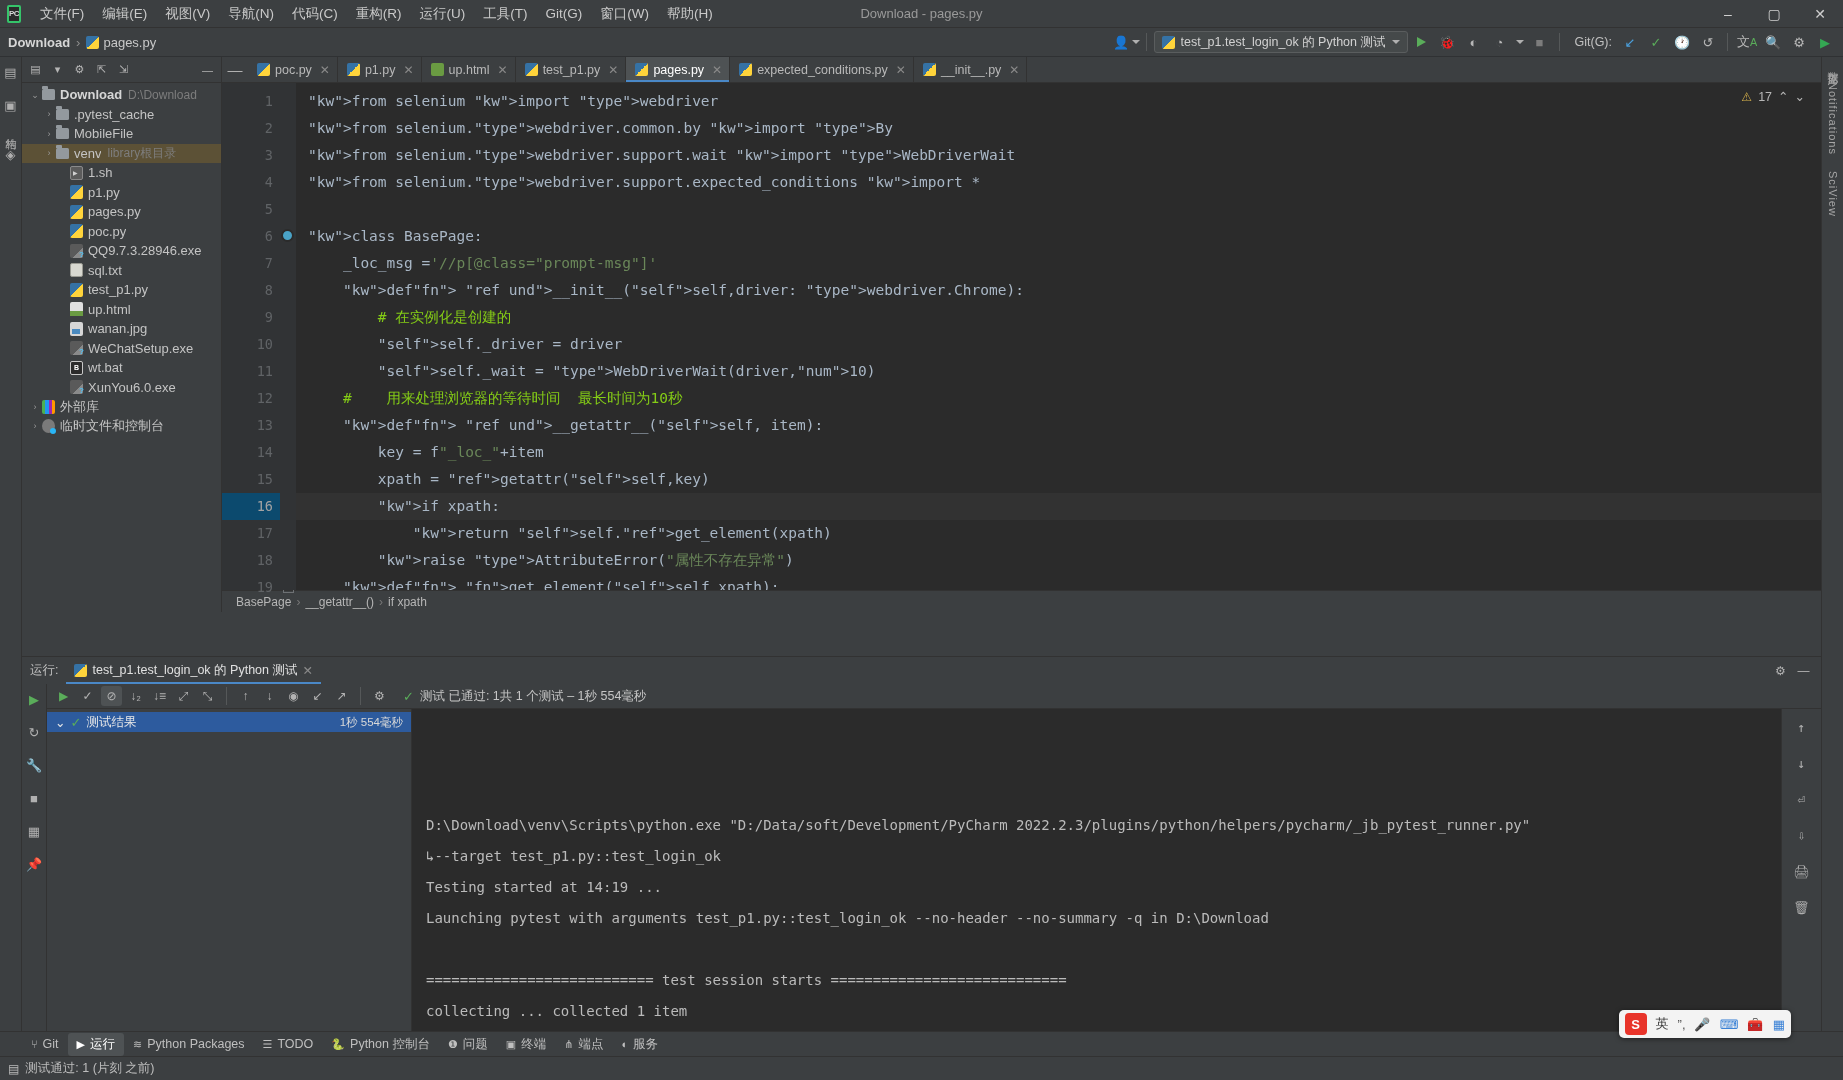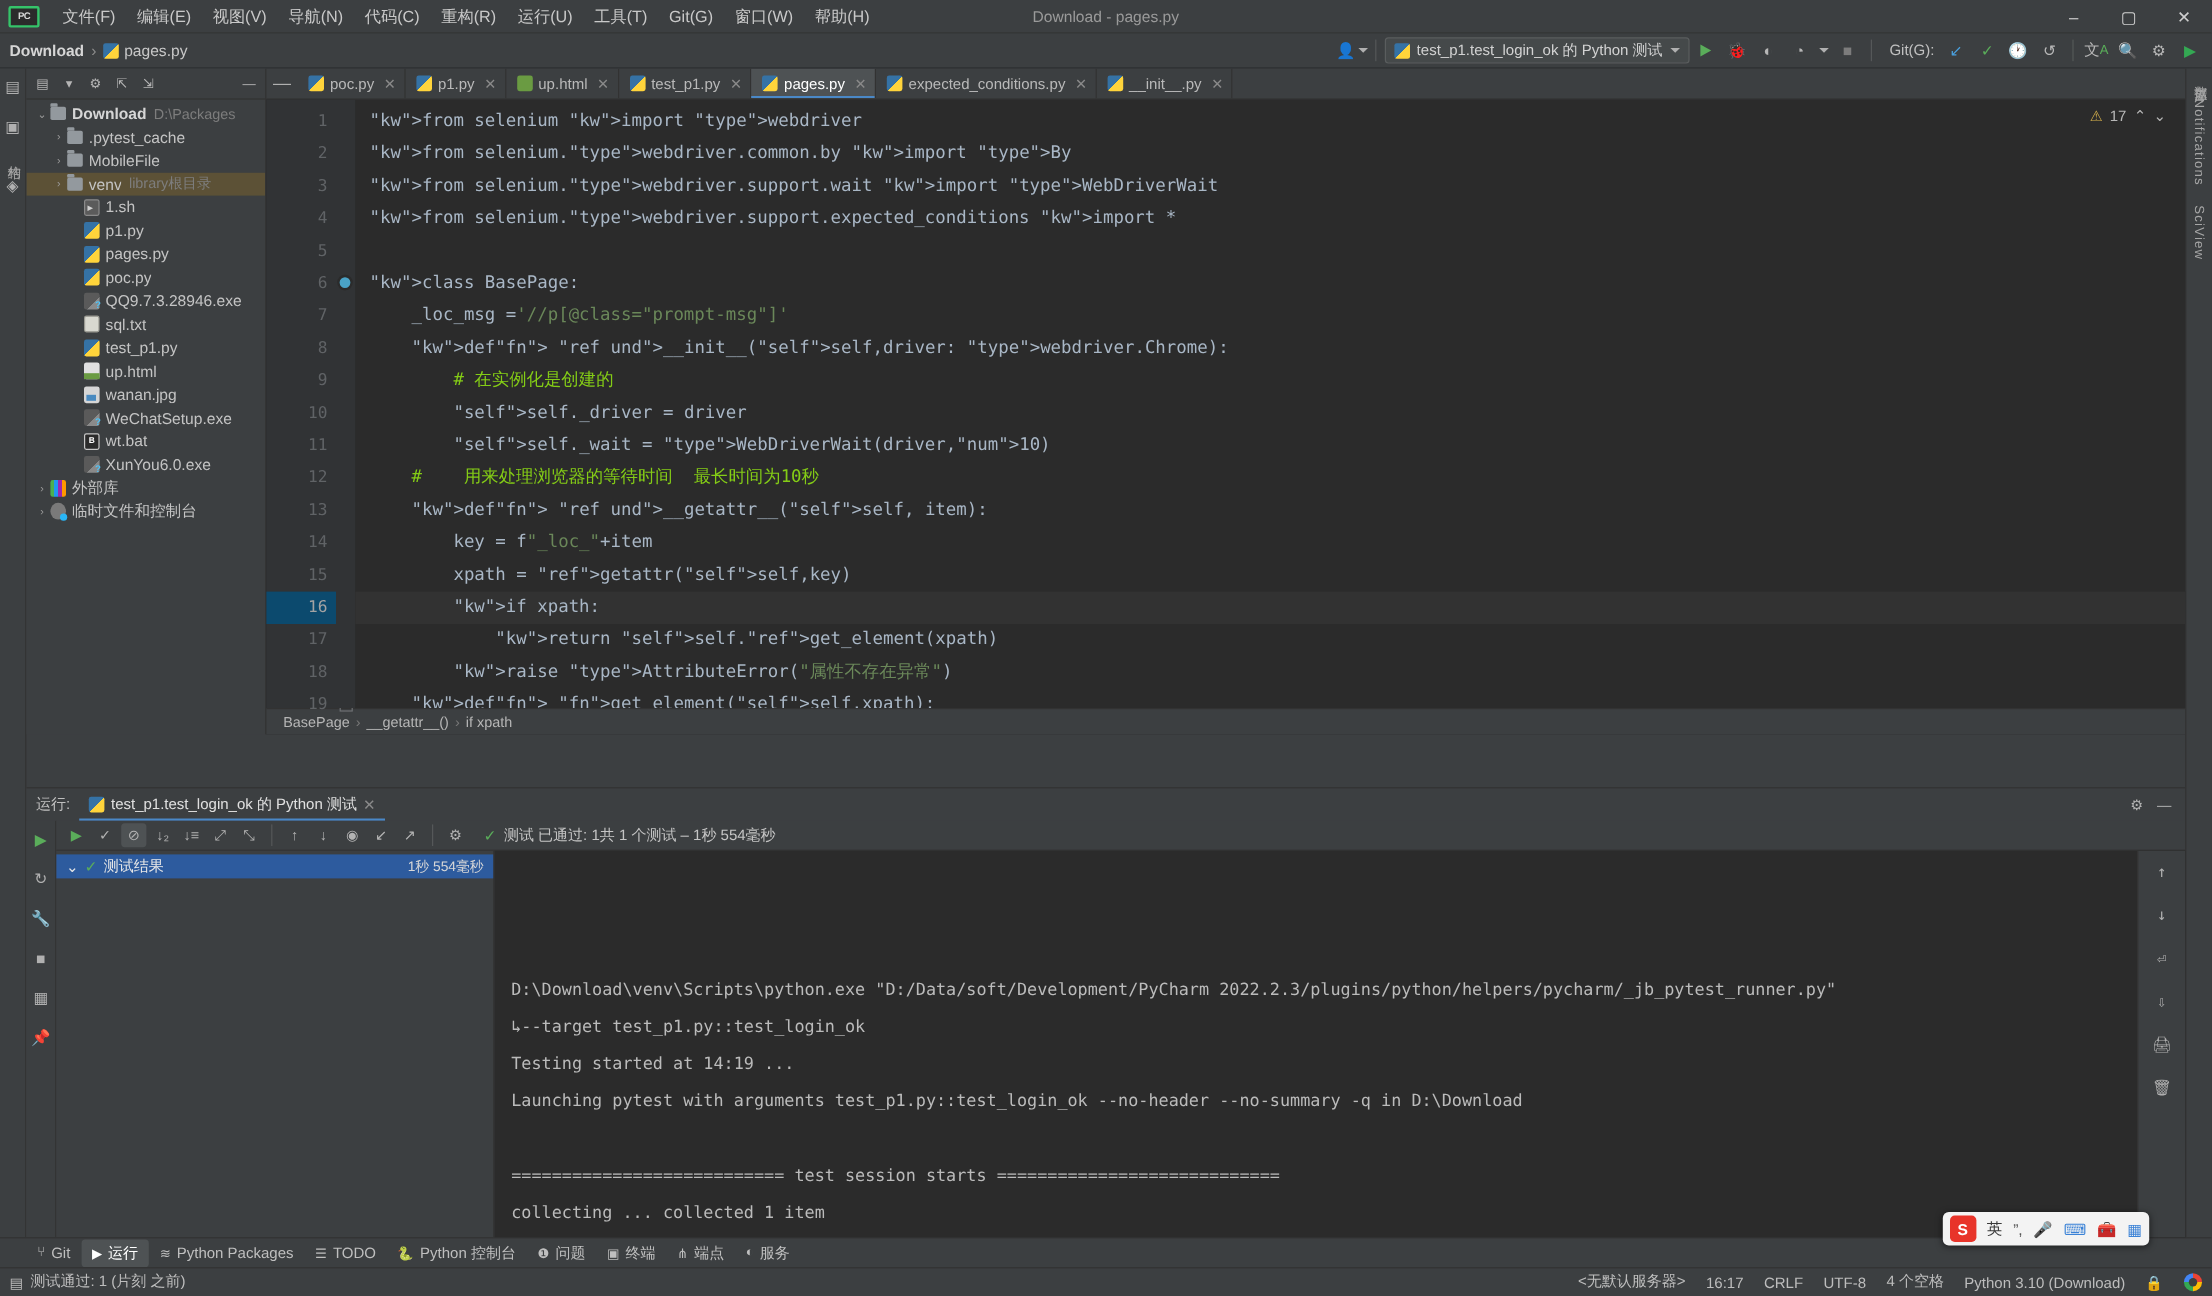--- a/index.html
+++ b/index.html
@@ -12,21 +12,21 @@
     -webkit-font-smoothing: antialiased;
   }
   .app { width: 1843px; height: 1080px; display: flex; flex-direction: column; background:#3c3f41; }
 
   
   .menubar {
     height: 28px; background:#3c3f41; display:flex; align-items:center;
     flex: 0 0 28px; position:relative; border-bottom:1px solid #323232;
   }
   .pc-logo {
-    width:26px;height:18px;margin-left:7px;margin-right:10px;
+    width:14px;height:18px;margin-left:7px;margin-right:10px;
     border:2px solid #35c46a; border-radius:2px; background:#2b2b2b;
     display:flex;align-items:center;justify-content:center;
     font-size:8px;color:#d6d6d6;font-weight:bold;letter-spacing:-0.5px;
     font-family:"Liberation Sans",sans-serif;
   }
   .menu-item {
     font-size:13.5px; color:#c9c9c9; padding:3px 9px; cursor:default; white-space:nowrap;
   }
   .win-title {
     position:absolute; left:0; right:0; text-align:center; font-size:13px; color:#9a9a9a;
@@ -340,21 +340,21 @@
             <div class="ph-btn">⇱</div>
             <div class="ph-btn">⇲</div>
             <div class="ph-btn" style="margin-left:auto">—</div>
           </div>
           <div class="tree">
 
           <div class="node bold" style="padding-left: 6px;">
                 <span class="arrow">⌄</span>
                 <span class="folder"></span>
                 <span class="lbl">Download</span>
-                <span class="sub">D:\Packages</span>
+                <span class="sub">D:\Download</span>
               </div>
               <div class="node" style="padding-left: 20px;">
                 <span class="arrow">›</span>
                 <span class="folder"></span>
                 <span class="lbl">.pytest_cache</span>
               </div>
               <div class="node" style="padding-left: 20px;">
                 <span class="arrow">›</span>
                 <span class="folder"></span>
                 <span class="lbl">MobileFile</span>
@@ -648,24 +648,14 @@
       </div>
       <div class="tbtn">
         <span style="font-size: 11px;">◐</span>
         <span>服务</span>
       </div>
     </div>
 
   <div class="statusbar">
     <span style="font-size:12px">▤</span>
     <span>测试通过: 1 (片刻 之前)</span>
-    <div class="sb-right">
-      <span class="sb-item">&lt;无默认服务器&gt;</span>
-      <span class="sb-item">16:17</span>
-      <span class="sb-item">CRLF</span>
-      <span class="sb-item">UTF-8</span>
-      <span class="sb-item">4 个空格</span>
-      <span class="sb-item">Python 3.10 (Download)</span>
-      <span class="lockico">🔒</span>
-      <span class="gicon"></span>
-    </div>
   </div>
 </div>
 
 </body></html>

